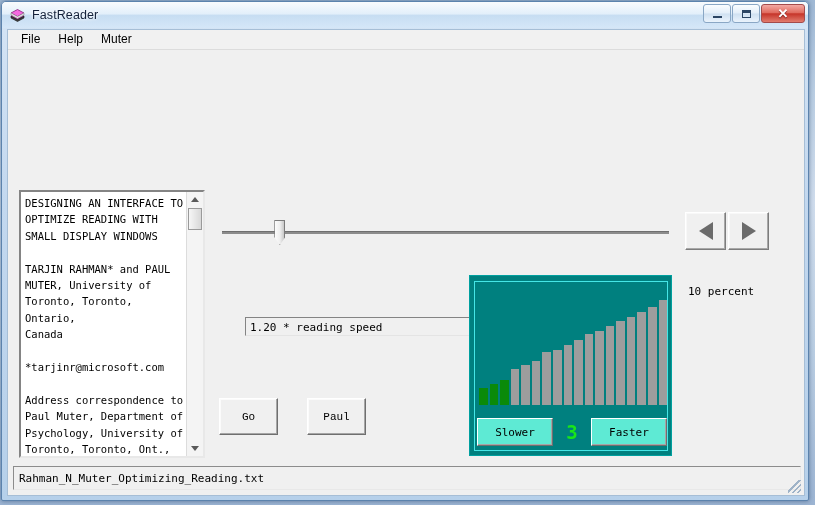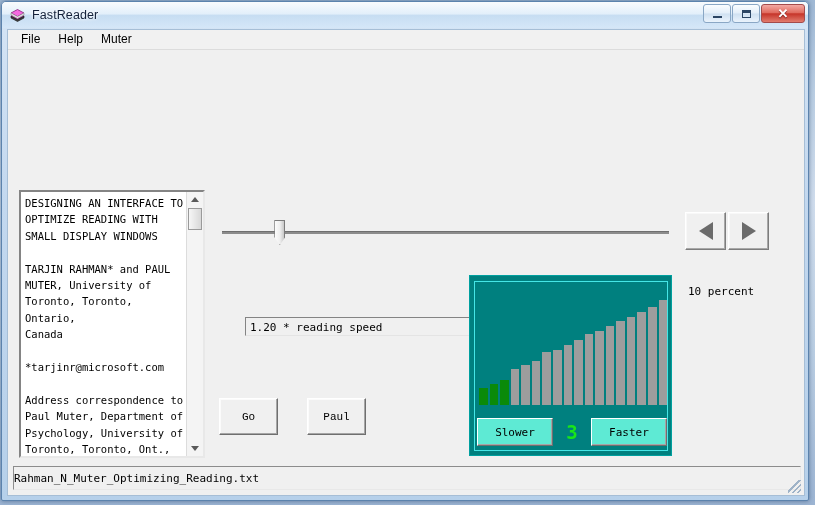--- a/index.html
+++ b/index.html
@@ -400,20 +400,21 @@
     left: 5px;
     bottom: 5px;
     width: 788px;
     height: 24px;
     background: #f0f0f0;
     border: 1px solid;
     border-color: #8c8c8c #e8e8e8 #e8e8e8 #8c8c8c;
     box-sizing: border-box;
     display: flex;
     align-items: center;
+    padding-left: 5px;
     font-family: "DejaVu Sans Mono", monospace;
     font-size: 11px;
     color: #000;
   }
 
   .resize-grip {
     position: absolute;
     right: 3px; bottom: 2px;
     width: 13px; height: 13px;
     background:

